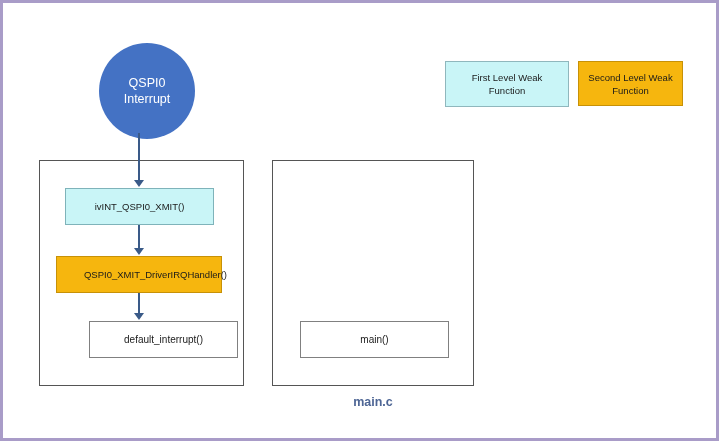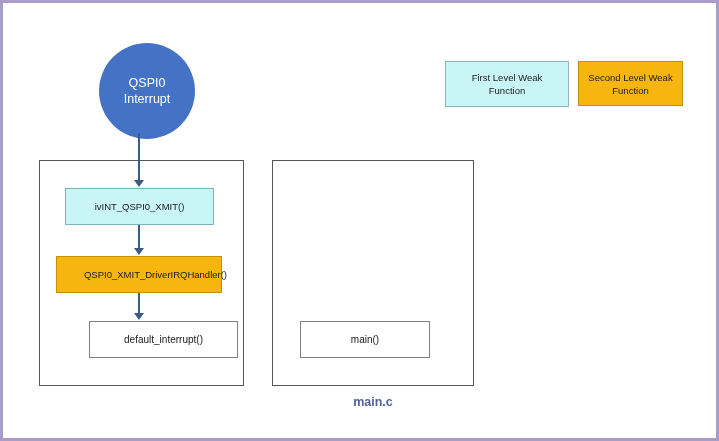--- a/index.html
+++ b/index.html
@@ -141,21 +141,21 @@
     width: 149px;
     height: 37px;
     background: #ffffff;
     border: 1px solid #808080;
     font-size: 10px;
     margin-left: 24px;
   }
   .fn-main {
     left: 297px;
     top: 318px;
-    width: 130px;
+    width: 149px;
     height: 37px;
     background: #ffffff;
     border: 1px solid #808080;
     font-size: 10px;
   }
 
   
   .connector-line {
     position: absolute;
     width: 2px;

